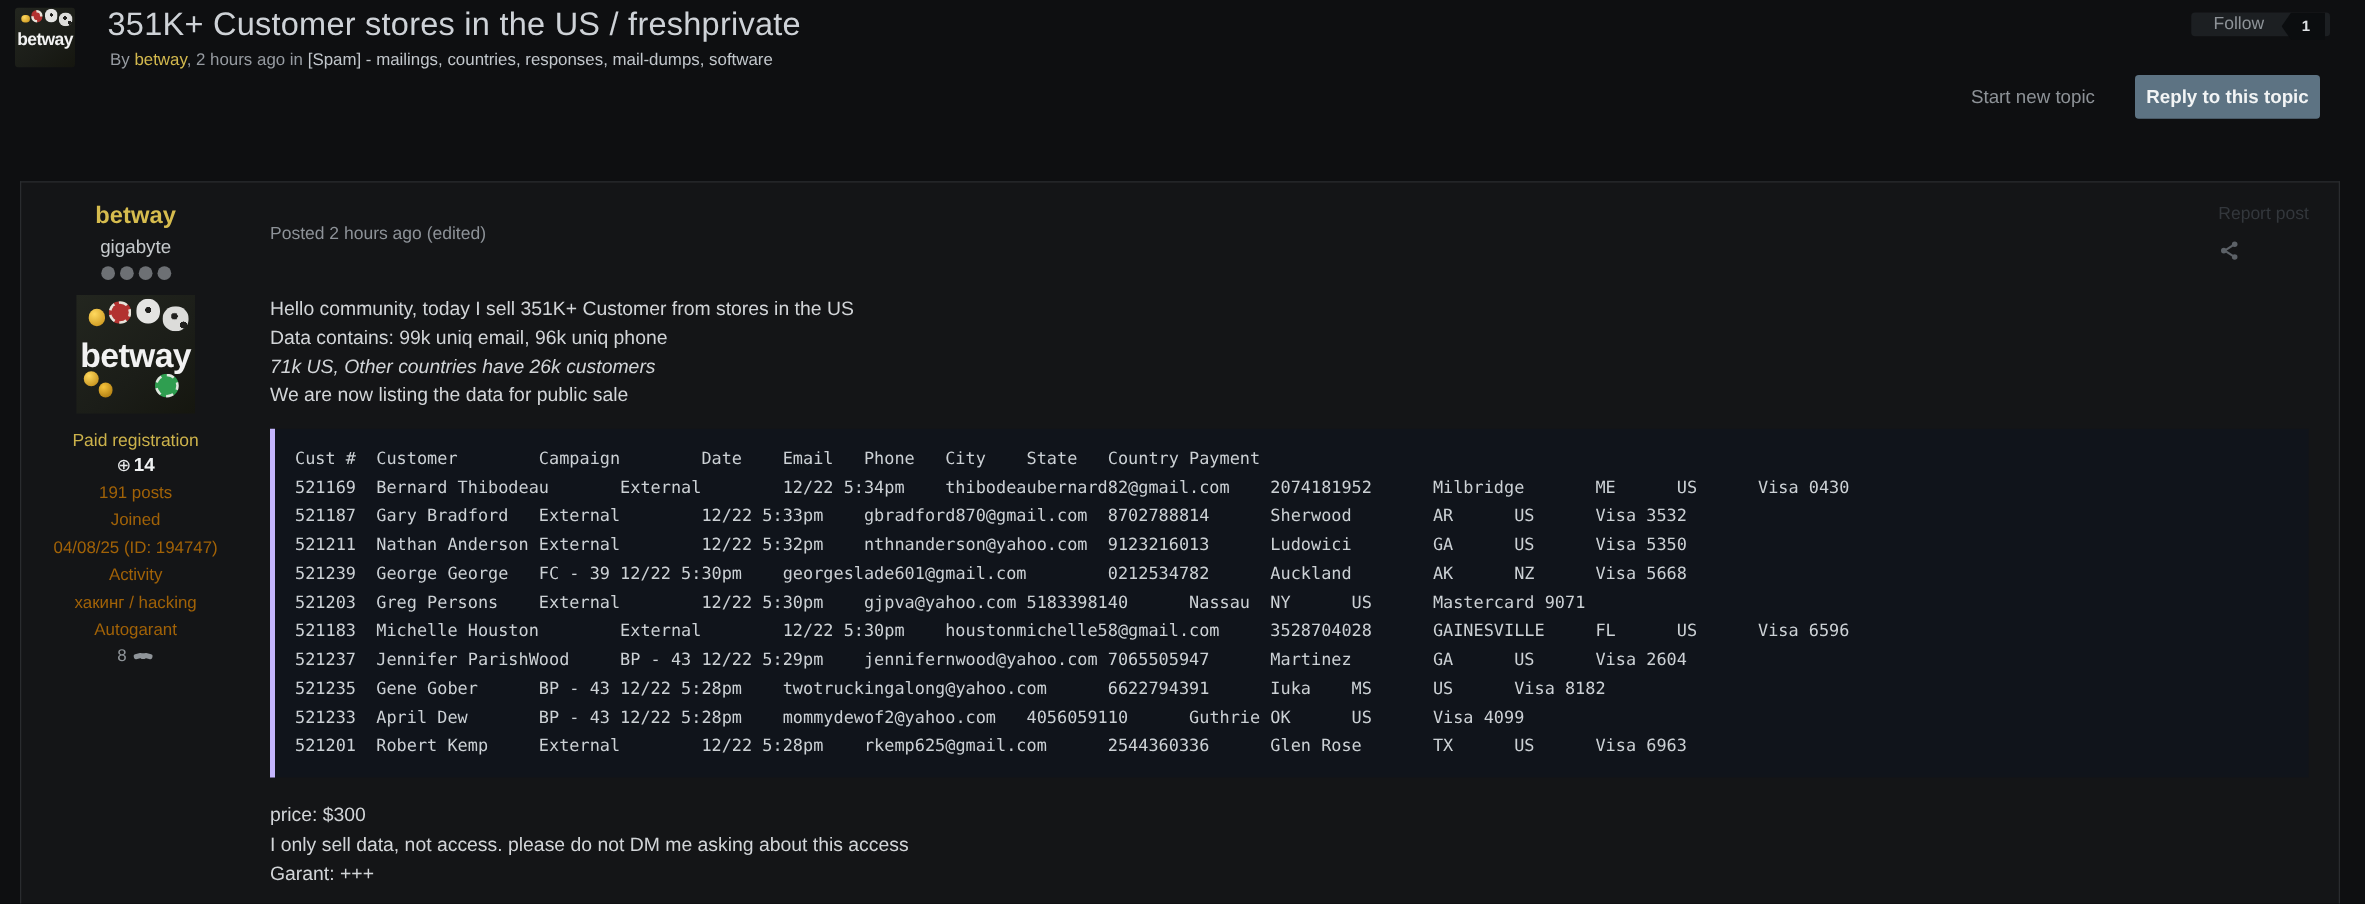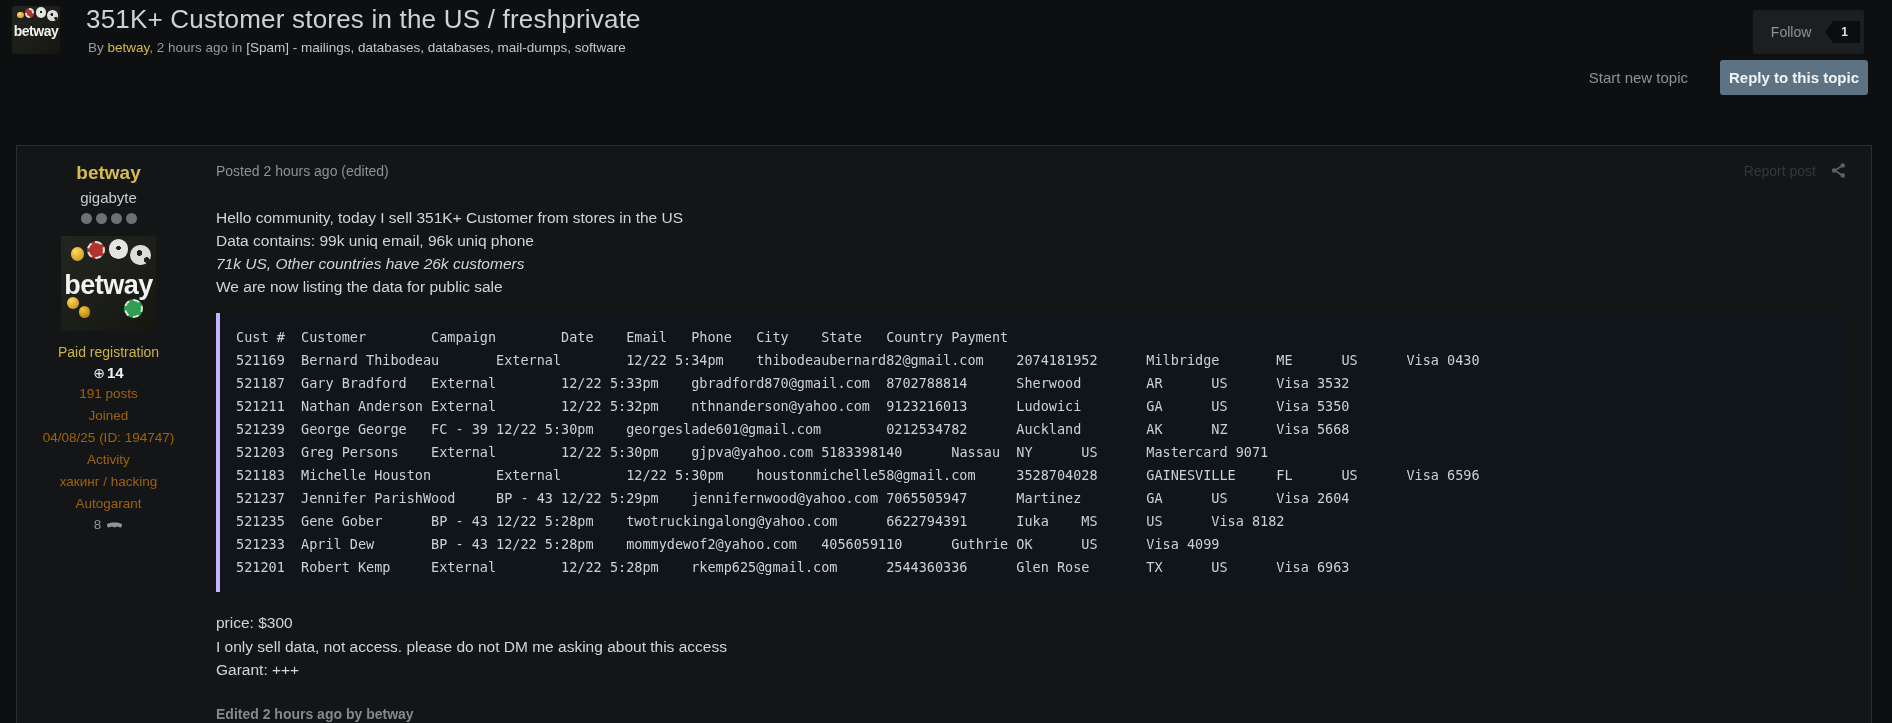--- a/index.html
+++ b/index.html
@@ -10,27 +10,27 @@
   }
 
   
   .topbar { position:absolute; left:0; top:0; width:100%; height:110px; }
   .header-avatar { position:absolute; left:12px; top:6px; width:48px; height:48px; border-radius:3px; overflow:hidden; cursor:pointer; }
   .topic-title { position:absolute; left:86px; top:4px; font-size:26px; font-weight:500; color:#ced2d7; letter-spacing:.2px; }
   .topic-byline { position:absolute; left:88px; top:40px; font-size:13.5px; color:#969ba1; }
   .topic-byline .author-link { color:#d3b94e; cursor:pointer; }
   .topic-byline .cat-link { color:#c2c7cc; cursor:pointer; }
 
-  .follow-box { position:absolute; right:28px; top:10px; height:44px; display:flex; align-items:center;
+  .follow-box { position:absolute; right:28px; top:10px; height:19px; display:flex; align-items:flex-start;
     background:#1c1f22; border-radius:3px; padding:0 4px 0 18px; cursor:pointer; }
   .follow-label { font-size:14px; color:#8d9297; margin-right:14px; }
   .follow-count { background:#0b0d0f; color:#dfe2e5; font-size:12px; font-weight:bold;
     padding:4px 12px 4px 16px; clip-path:polygon(0 50%, 22% 0, 100% 0, 100% 100%, 22% 100%); }
 
-  .actions-row { position:absolute; right:24px; top:60px; display:flex; align-items:center; }
+  .actions-row { position:absolute; right:36px; top:60px; display:flex; align-items:center; }
   .start-new-topic { font-size:15px; color:#8d9297; margin-right:32px; cursor:pointer; }
   .reply-btn { width:148px; height:35px; background:#5d7383; border:none; border-radius:3px;
     color:#f2f4f5; font-size:15px; font-weight:bold; font-family:"Liberation Sans", sans-serif; cursor:pointer; }
 
   
   .post-card { position:absolute; left:16px; right:20px; top:145px; height:600px;
     background:#141517; border:1px solid #2a2c2f; border-bottom:none; display:flex; }
 
   
   .author-pane { width:183px; flex:0 0 183px; padding-top:16px; text-align:center; }
@@ -58,21 +58,21 @@
   .av-ball2 { left:73%; top:9%; width:22%; height:22%;
     background:radial-gradient(circle at 45% 40%,#20201e 16%,transparent 17%),radial-gradient(circle at 80% 75%,#20201e 12%,transparent 13%); background-color:#dcdcda; }
   .av-coin2 { left:6%; top:64%; width:13%; height:13%; background:radial-gradient(circle at 35% 30%,#ffd95e,#b8810f); }
   .av-coin3 { left:19%; top:74%; width:12%; height:12%; background:radial-gradient(circle at 35% 30%,#f6c33c,#a06e08); }
   .av-chipgreen { left:66%; top:66%; width:20%; height:20%; background:#2f9e50; border:2px dashed #dfe8df; }
 
   
   .post-body { flex:1; padding:16px 24px 0 16px; }
   .post-meta-row { display:flex; justify-content:space-between; align-items:center; }
   .post-meta { font-size:14px; color:#8d9298; }
-  .post-meta-right { display:flex; align-items:center; gap:14px; }
+  .post-meta-right { display:flex; align-items:flex-start; gap:14px;flex-direction:column; }
   .report-link { font-size:14px; color:#33373c; cursor:pointer; }
   .share-icon { cursor:pointer; display:inline-flex; }
 
   .post-paragraphs { margin-top:27px; font-size:15.5px; line-height:23px; color:#d2d5d8; }
   .post-paragraphs .italic { font-style:italic; }
 
   .code-block { margin-top:15px; margin-right:0; background:#10141b; border-left:4px solid #c4b5fd;
     padding:13px 16px; font-family:"DejaVu Sans Mono","Liberation Mono",monospace;
     font-size:13.5px; line-height:23px; color:#ccd1d5; white-space:pre; tab-size:8; -moz-tab-size:8; overflow:hidden; }
 
@@ -91,21 +91,21 @@
         <i class="av-chipred"></i>
         <i class="av-ball1"></i>
         <i class="av-ball2"></i>
         <span class="logo-text">betway</span>
       </div>
     </div>
     <h1 class="topic-title">351K+ Customer stores in the US / freshprivate</h1>
     <div class="topic-byline">
       <span>By</span>
       <span class="author-link">betway</span><span>, 2 hours ago in</span>
-      <span class="cat-link">[Spam] - mailings, databases, databases, mail-dumps, software</span>
+      <span class="cat-link">[Spam] - mailings, countries, responses, mail-dumps, software</span>
     </div>
 
     <div class="follow-box">
       <span class="follow-label">Follow</span>
       <span class="follow-count">1</span>
     </div>
 
     <div class="actions-row">
       <span class="start-new-topic">Start new topic</span>
       <button class="reply-btn">Reply to this topic</button>

